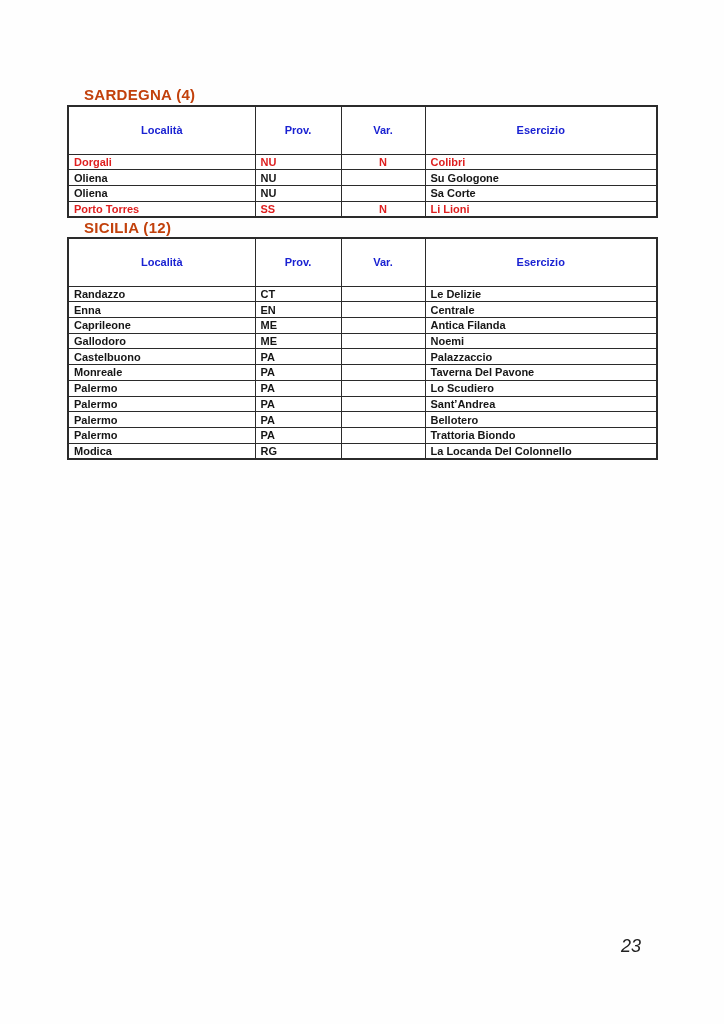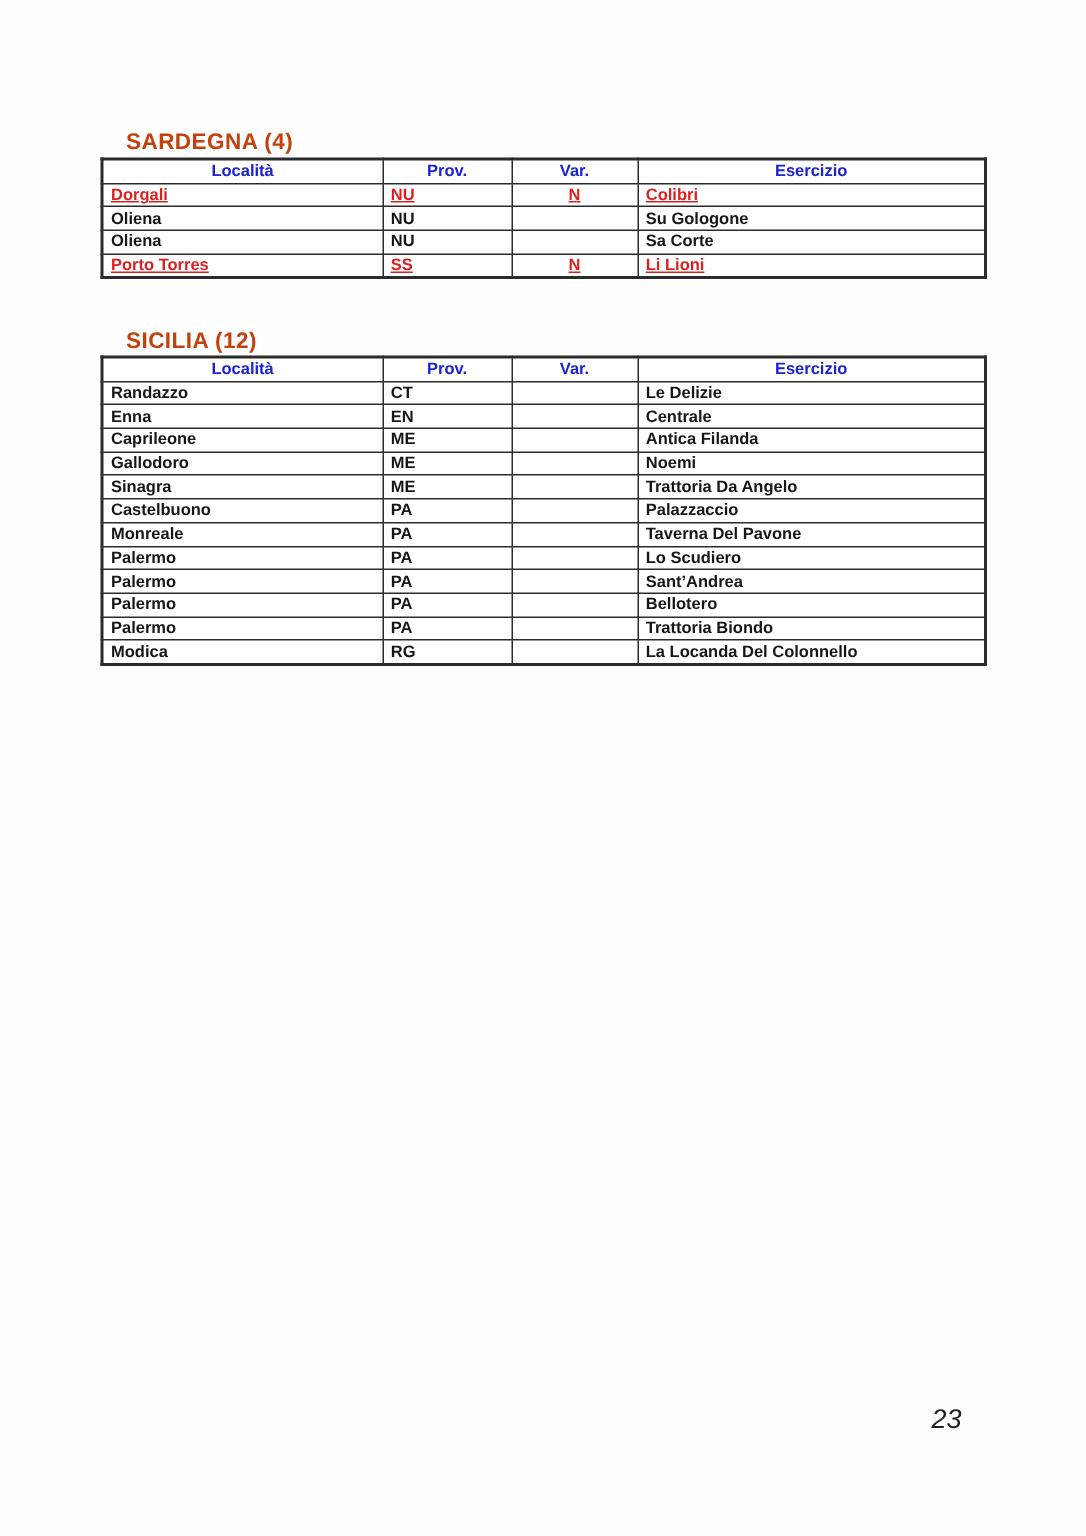--- a/index.html
+++ b/index.html
@@ -53,24 +53,24 @@
     color:var(--body-text);
     text-align:left;
     vertical-align:middle;
     white-space:nowrap;
     overflow:hidden;
     line-height:14px;
   }
   .doc-table th{
     color:var(--header-text);
     text-align:center;
-    padding:0;
+    padding:16px;
   }
   .doc-table td.var-cell{text-align:center;padding:0;}
-  .doc-table tr.red td{color:var(--highlight-text);text-decoration:underline;}
+  .doc-table tr.red td{color:var(--highlight-text);}
   .page-number{
     position:absolute;
     left:621px;
     top:936px;
     font-size:18px;
     font-style:italic;
     color:#222;
     font-family:"Liberation Sans", sans-serif;
   }
 </style>
@@ -160,26 +160,20 @@
         <td class="var-cell"></td>
         <td>Antica Filanda</td>
       </tr>
       <tr>
         <td>Gallodoro</td>
         <td>ME</td>
         <td class="var-cell"></td>
         <td>Noemi</td>
       </tr>
       <tr>
-        <td>Sinagra</td>
-        <td>ME</td>
-        <td class="var-cell"></td>
-        <td>Trattoria Da Angelo</td>
-      </tr>
-      <tr>
         <td>Castelbuono</td>
         <td>PA</td>
         <td class="var-cell"></td>
         <td>Palazzaccio</td>
       </tr>
       <tr>
         <td>Monreale</td>
         <td>PA</td>
         <td class="var-cell"></td>
         <td>Taverna Del Pavone</td>

